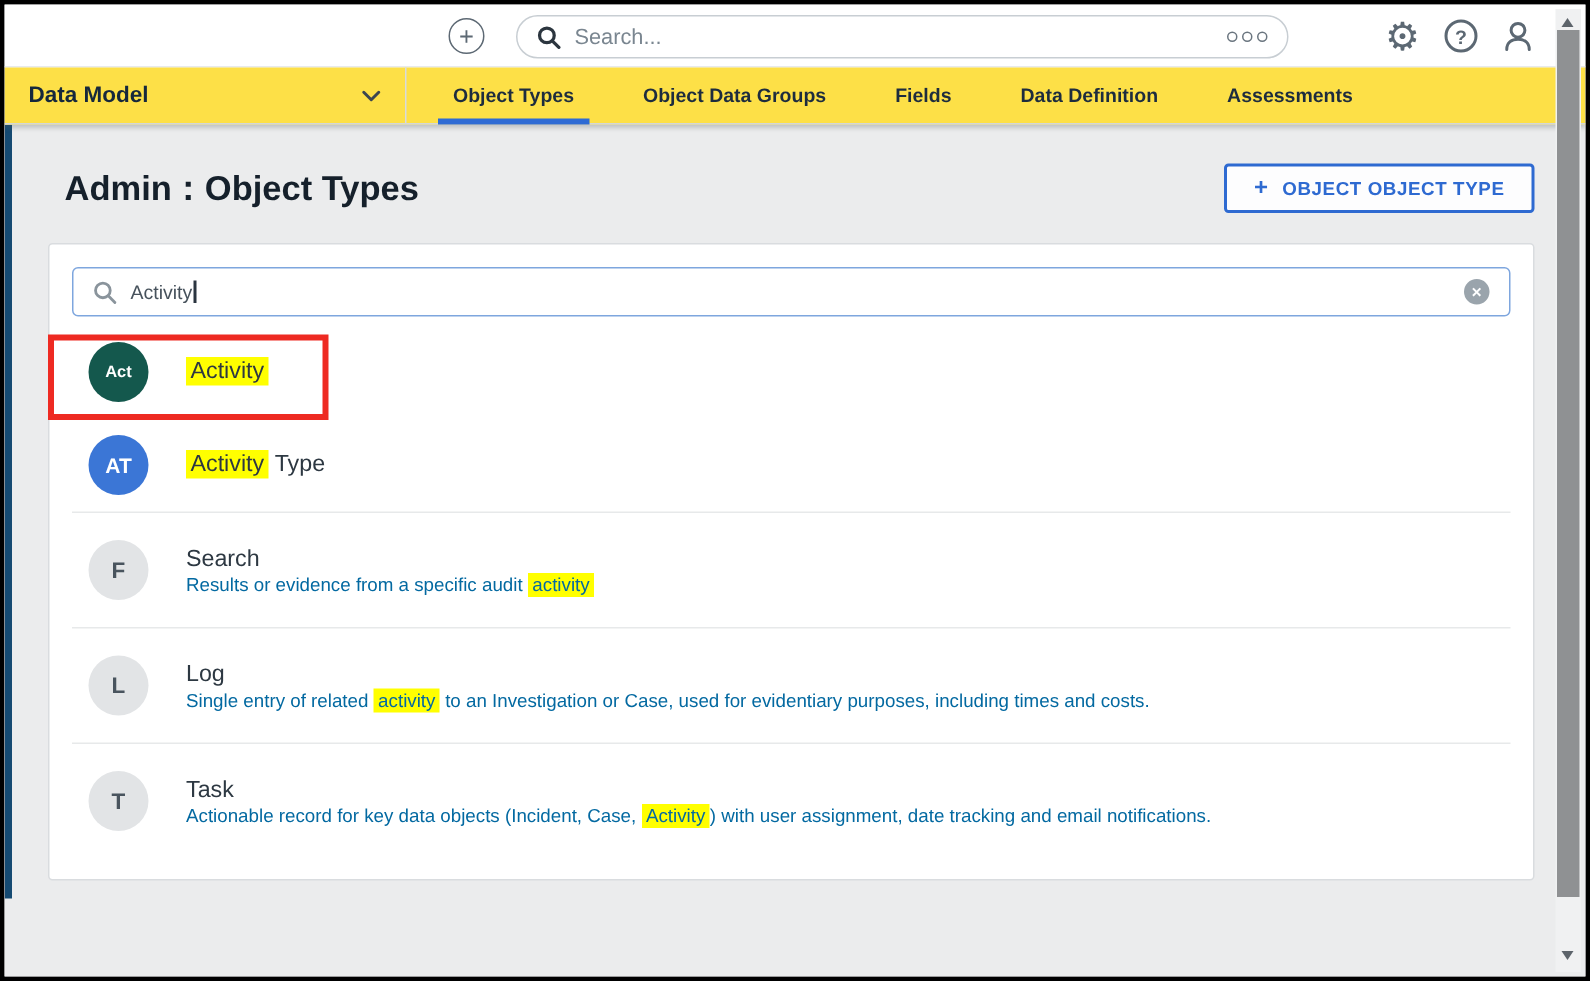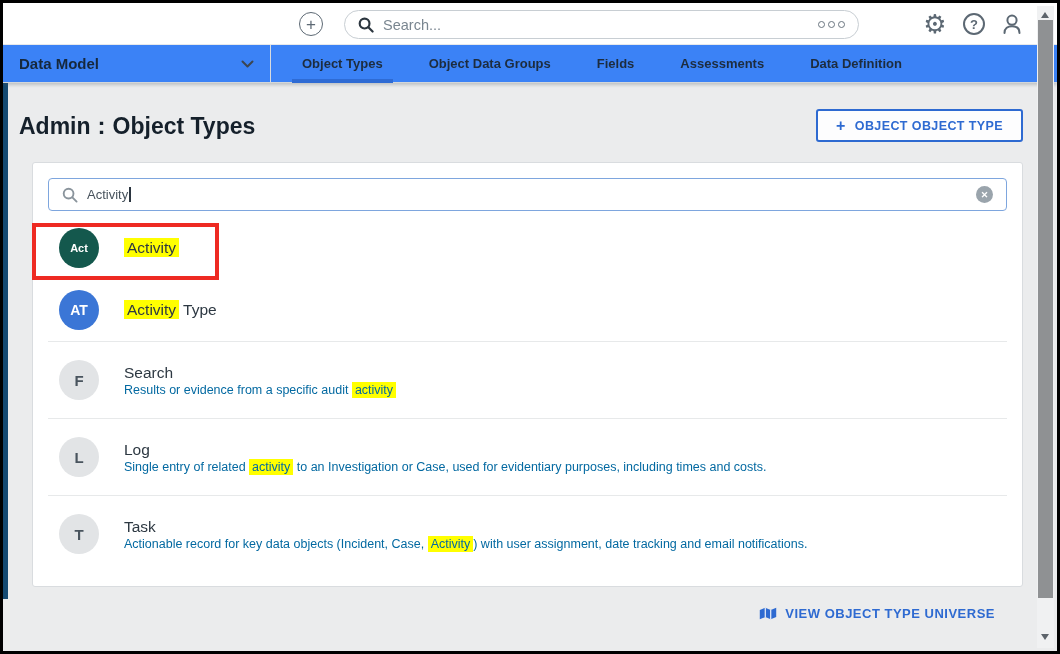--- a/index.html
+++ b/index.html
@@ -16,32 +16,32 @@
   .kebab{margin-left:auto;display:flex;gap:3px;align-items:center;cursor:pointer;}
   .kebab i{display:block;width:7px;height:7px;border:1.6px solid #6a757f;border-radius:50%;}
   .tb-icon{position:absolute;top:8px;width:26px;height:26px;display:flex;align-items:center;justify-content:center;color:#5c6873;cursor:pointer;}
   .gear{left:919px;font-size:26px;line-height:1;}
   .helpc{left:958px;}
   .helpc .q{width:22px;height:22px;border:2px solid #5c6873;border-radius:50%;display:flex;align-items:center;justify-content:center;
     font-size:13px;font-weight:700;color:#5c6873;}
   .userc{left:996px;}
 
   
-  .navbar{position:relative;height:38px;background:#3b82f6;display:flex;z-index:5;border-bottom:1px solid #d3d7da;
+  .navbar{position:relative;height:38px;background:#fde047;display:flex;z-index:5;border-bottom:1px solid #d3d7da;
     box-shadow:0 2px 3px rgba(80,88,95,.28);}
   .nav-left{width:268px;display:flex;align-items:center;justify-content:space-between;padding:0 16px;border-right:1px solid #d8dbde;cursor:pointer;}
   .nav-left .lbl{font-size:15px;font-weight:700;color:#16283c;}
   .tabs{display:flex;align-items:stretch;margin-left:8px;}
   .tab{position:relative;display:flex;align-items:center;padding:0 10px;margin:0 13px;font-size:13px;font-weight:600;color:#1d2c3e;cursor:pointer;}
   .tab.active::after{content:"";position:absolute;left:0;right:0;bottom:-1px;height:4px;background:#2e6bd4;}
 
   
   .content{position:relative;height:568px;background:#ebeced;overflow:hidden;}
   .navy-strip{position:absolute;left:0;top:0;width:5px;height:516px;background:#154a72;}
-  .page-header{display:flex;justify-content:space-between;align-items:center;padding:26px 34px 0 16px;}
+  .page-header{display:flex;justify-content:space-between;align-items:center;padding:26px 34px 0 40px;}
   .page-title{font-size:23px;color:#15202b;display:flex;align-items:baseline;}
   .page-title .pfx{font-weight:800;}
   .page-title .sep{font-weight:900;font-size:24px;margin:0 7px;}
   .page-title .ttl{font-weight:700;}
   .create-btn{height:33px;padding:0 18px;border:2px solid #2e6ad1;border-radius:3px;background:#fdfdfe;color:#2e6ad1;
     display:flex;align-items:center;font-size:12.5px;font-weight:700;letter-spacing:.4px;cursor:pointer;}
   .create-btn .plus{font-size:16px;font-weight:800;margin-right:9px;}
 
   .card{position:relative;margin:20px 34px 0 29px;background:#fff;border:1px solid #d9dcdf;border-radius:3px;padding:15px 15px 14px 15px;}
   .search-box{height:33px;border:1.5px solid #7ea6de;border-radius:4px;display:flex;align-items:center;padding:0 13px;background:#fff;}
@@ -109,22 +109,22 @@
     <div class="nav-left">
       <span class="lbl">Data Model</span>
       <svg width="13" height="8" viewBox="0 0 13 8">
         <polyline points="1.5,1.5 6.5,6.5 11.5,1.5" fill="none" stroke="#3c4650" stroke-width="2" stroke-linecap="round" stroke-linejoin="round"></polyline>
       </svg>
     </div>
     <div class="tabs">
       <div class="tab active">Object Types</div>
       <div class="tab">Object Data Groups</div>
       <div class="tab">Fields</div>
+      <div class="tab">Data Definition</div>
       <div class="tab">Assessments</div>
-      <div class="tab">Data Definition</div>
     </div>
   </div>
 
   <div class="content">
     <div class="navy-strip"></div>
 
     <div class="page-header">
       <div class="page-title">
         <span class="pfx">Admin</span>
         <span class="sep">:</span>
@@ -179,30 +179,20 @@
             <div class="row-text">
               <div class="row-title"><span>Task</span></div>
               <div class="row-desc"><span>Actionable record for key data objects (Incident, Case, </span><span class="hl">Activity</span><span>) with user assignment, date tracking and email notifications.</span></div>
             </div>
           </div>
         </div>
 
       <div class="annotation"></div>
     </div>
 
-    <div class="footer">
-      <div class="universe-link">
-        <svg width="18" height="15" viewBox="0 0 23 17">
-          <path d="M1,4 L8,1 L15,4 L22,1 V13 L15,16 L8,13 L1,16 Z" fill="#2e6ad1"></path>
-          <line x1="8" y1="1" x2="8" y2="13" stroke="#ffffff" stroke-width="1.4"></line>
-          <line x1="15" y1="4" x2="15" y2="16" stroke="#ffffff" stroke-width="1.4"></line>
-        </svg>
-        <span>VIEW OBJECT TYPE UNIVERSE</span>
-      </div>
-    </div>
   </div>
 
   <div class="scrollbar">
     <div class="sb-up"></div>
     <div class="sb-thumb"></div>
     <div class="sb-down"></div>
   </div>
 
 </div>
 

